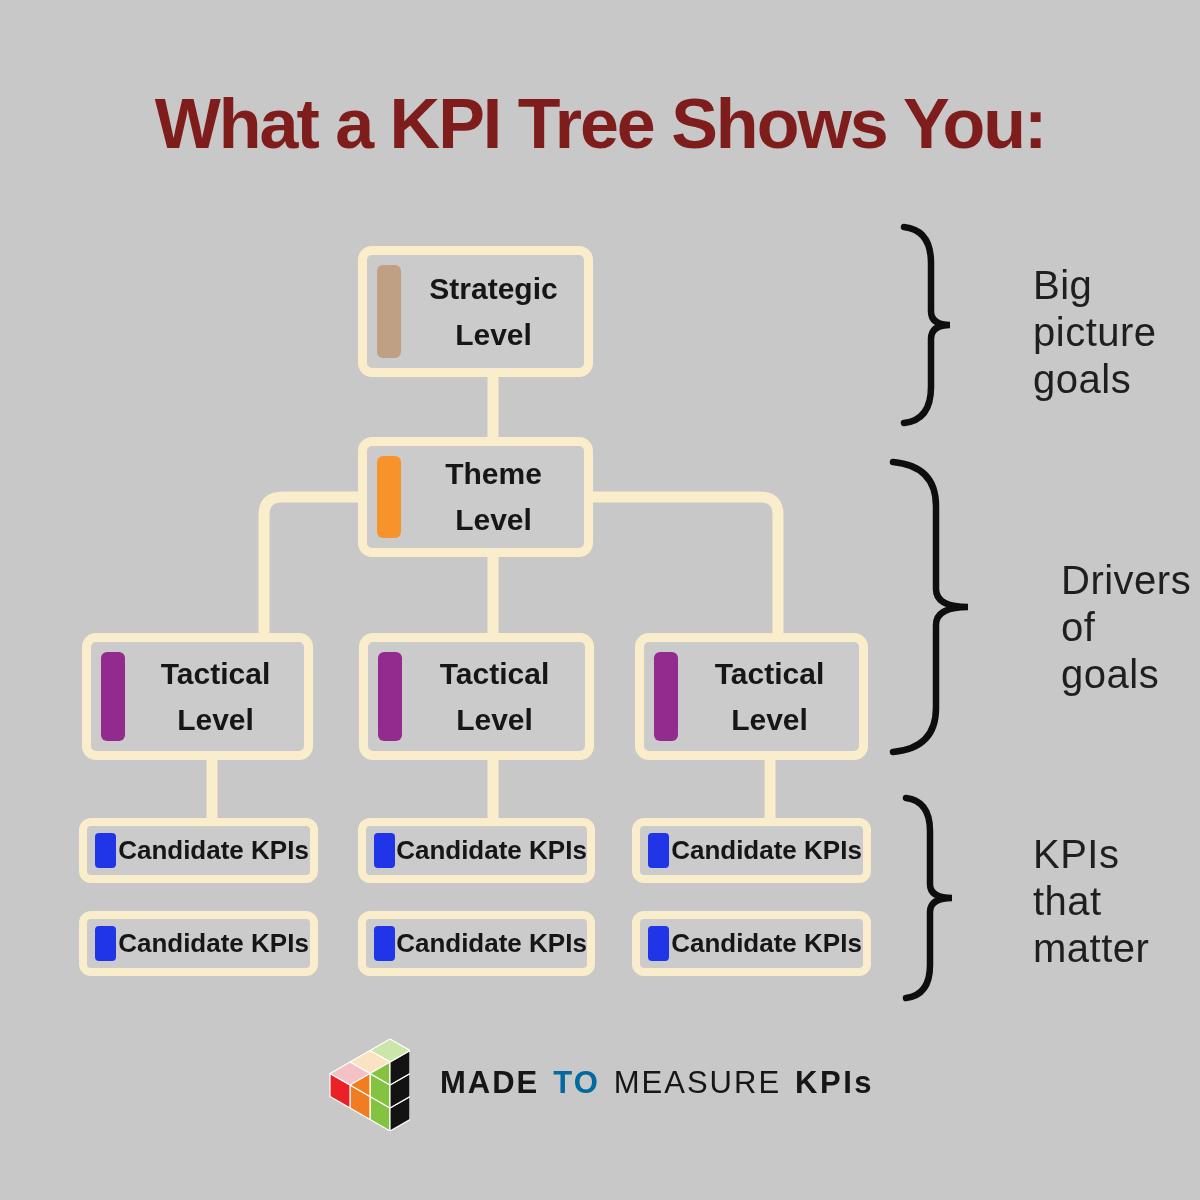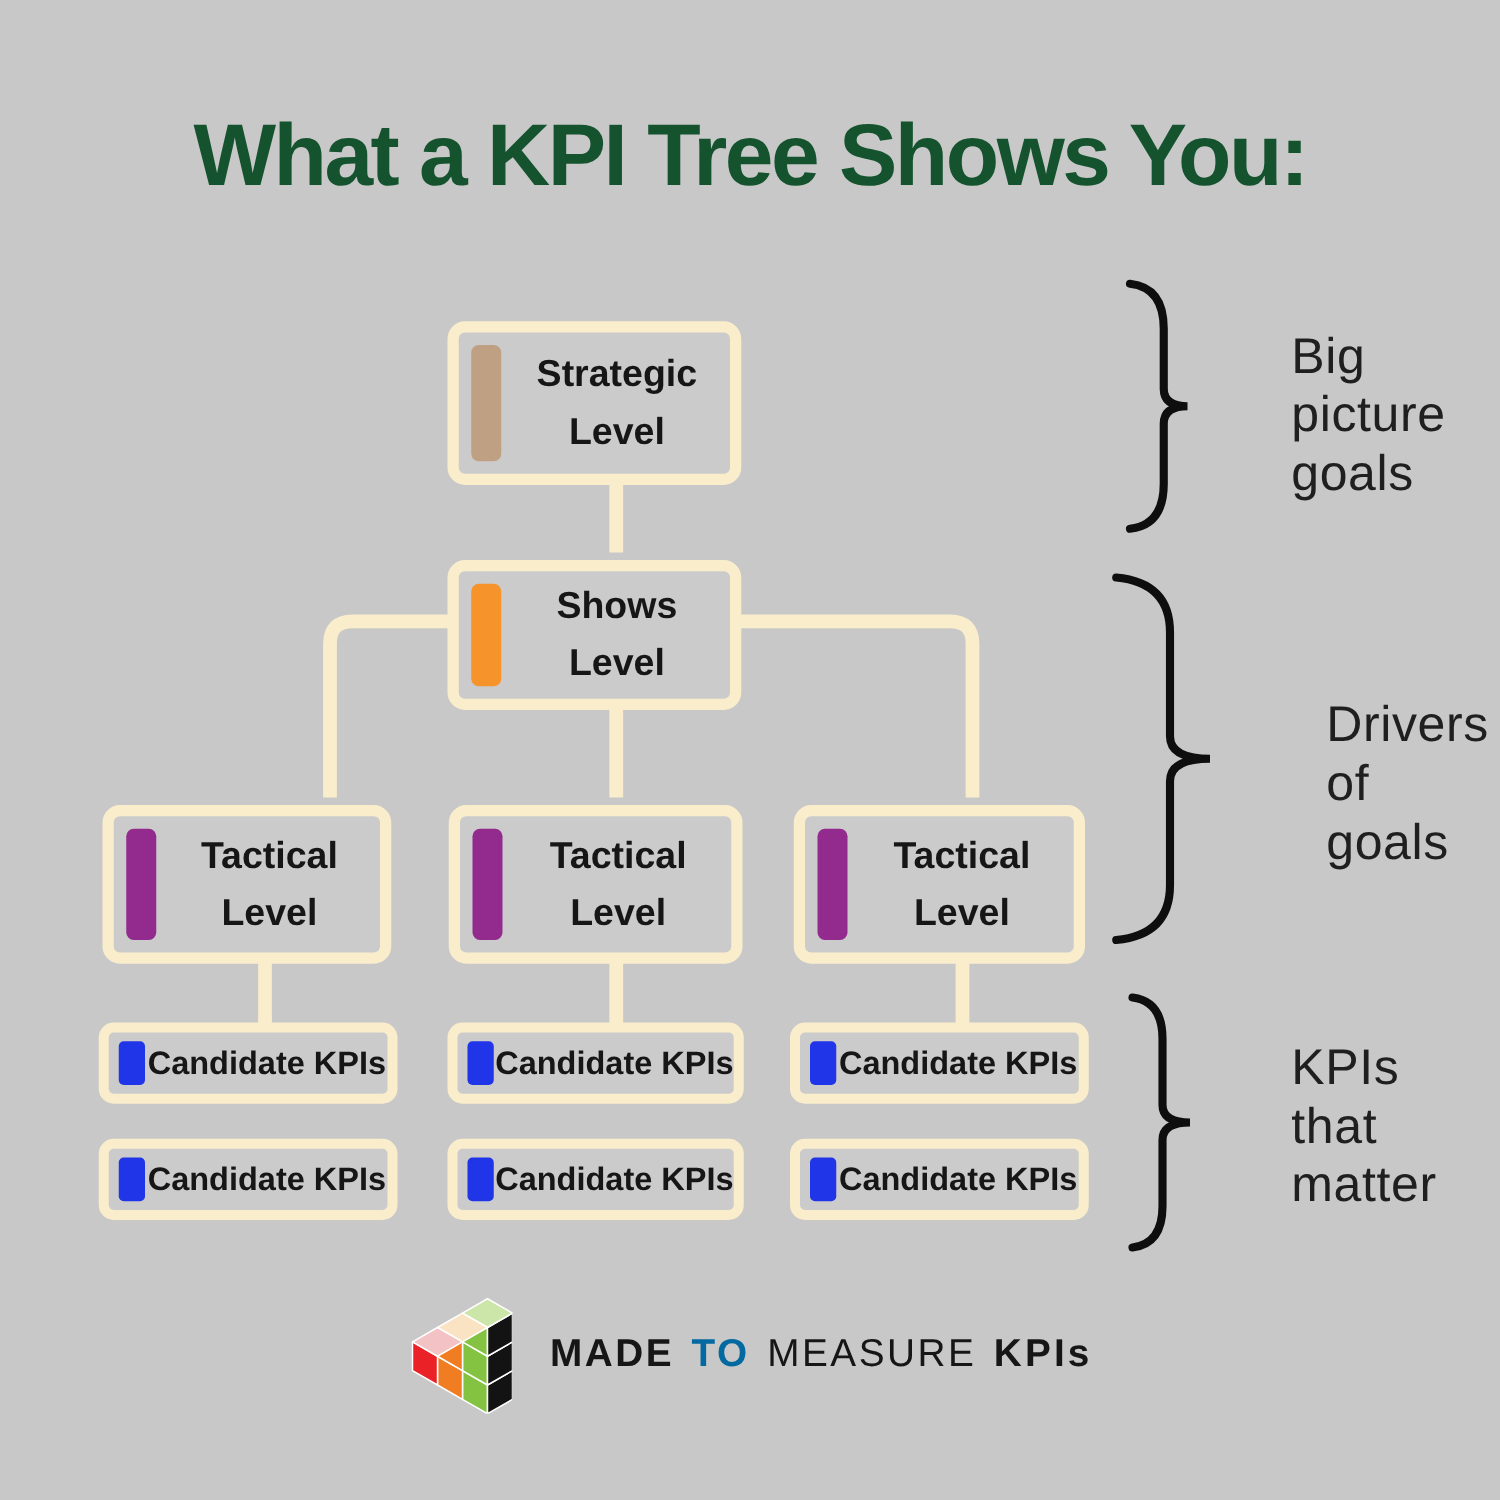--- a/index.html
+++ b/index.html
@@ -7,37 +7,37 @@
     width:1200px;height:1200px;
     position:relative;
     background:var(--bg,#C8C8C8);
     font-family:"Liberation Sans","DejaVu Sans",sans-serif;
     overflow:hidden;
   }
   .title{
     position:absolute;left:0;right:0;top:84px;
     text-align:center;
     font-size:70px;font-weight:800;letter-spacing:-2px;
-    color:#14532d;
+    color:#7f1d1d;
   }
   svg.overlay{
     position:absolute;left:0;top:0;width:1200px;height:1200px;
     pointer-events:none;
   }
   .connector{stroke:var(--cream,#FAEDCC);stroke-width:11;fill:none;}
   .brace{stroke:#0e0e0e;stroke-width:6.5;fill:none;stroke-linecap:round;}
   .node,.kpi{
     position:absolute;
     background:var(--boxfill,#CBCBCB);
     border:9px solid var(--cream,#FAEDCC);
     border-radius:14px;
     display:flex;align-items:center;justify-content:center;
     box-sizing:border-box;
   }
-  .node{padding-left:36px;margin-top:11px;}
+  .node{padding-left:36px;}
   .node .label{
     font-size:30px;font-weight:700;line-height:46px;
     color:#161616;text-align:center;
   }
   .accent{position:absolute;left:10px;top:10px;bottom:10px;width:24px;border-radius:6px;}
   .accent.tan{background:var(--tan,#BFA083);}
   .accent.orange{background:var(--orange,#F6932B);}
   .accent.purple{background:var(--purple,#932A8E);}
   .node-strategic{left:358px;top:246px;width:235px;height:131px;}
   .node-theme{left:358px;top:437px;width:235px;height:120px;}
@@ -97,21 +97,21 @@
   <path class="brace" d="M906,798 Q930,801 930,831 L930,884 Q930,898 952,898 Q930,898 930,912 L930,965 Q930,995 906,998"></path>
 </svg>
 
 <div class="node node-strategic">
   <span class="accent tan"></span>
   <span class="label">Strategic Level</span>
 </div>
 
 <div class="node node-theme">
   <span class="accent orange"></span>
-  <span class="label">Shows Level</span>
+  <span class="label">Theme Level</span>
 </div>
 
 <div class="node node-tactical-1">
   <span class="accent purple"></span>
   <span class="label">Tactical Level</span>
 </div>
 
 <div class="node node-tactical-2">
   <span class="accent purple"></span>
   <span class="label">Tactical Level</span>

